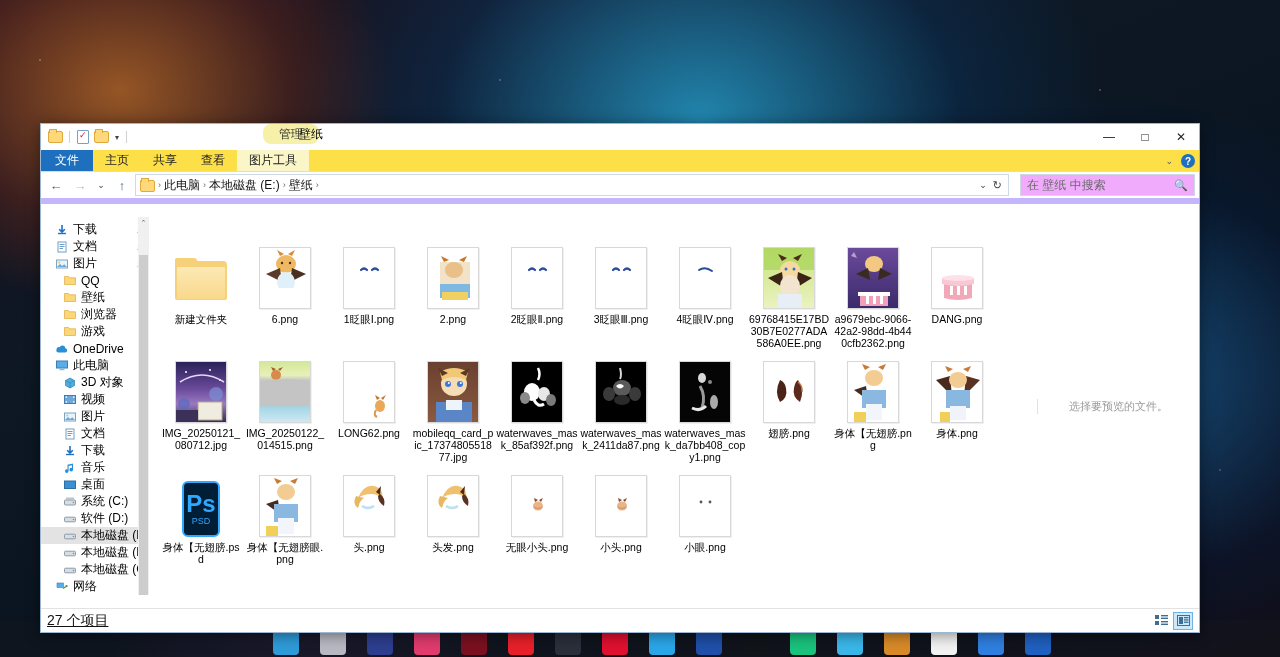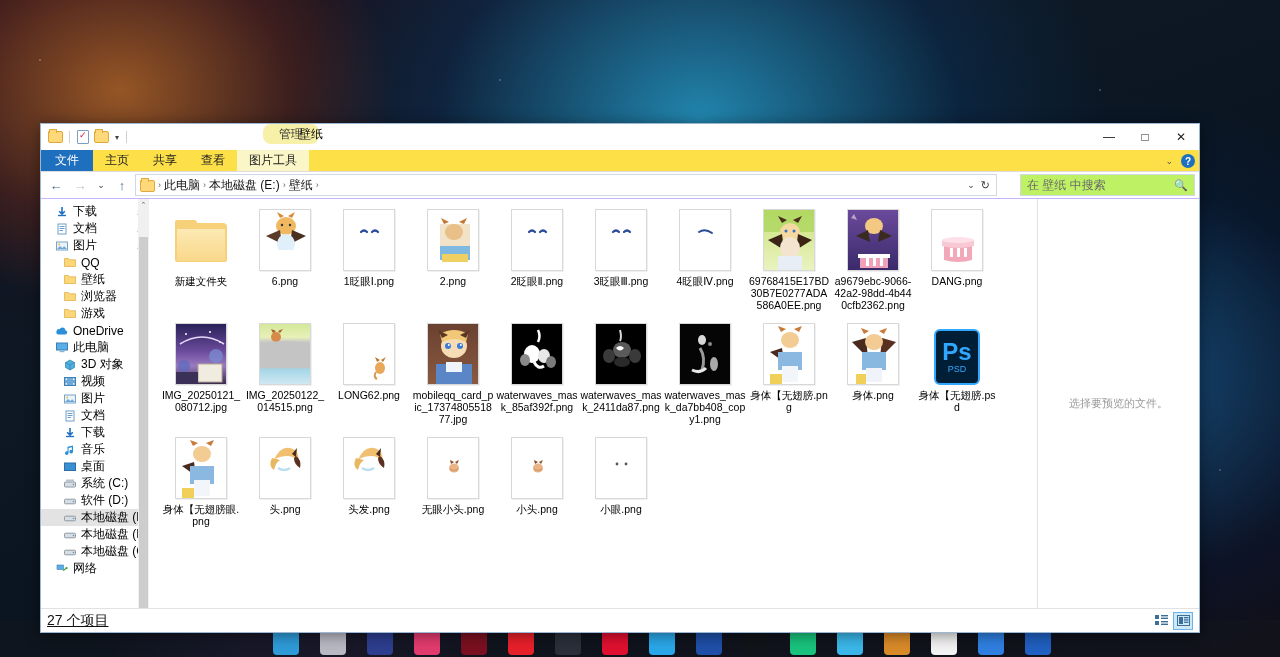--- a/index.html
+++ b/index.html
@@ -87,27 +87,27 @@
   .navbtn{width:22px;height:22px;display:flex;align-items:center;justify-content:center;font-size:13px;color:#3b5e82;}
   .navbtn.dim{color:#b5c4d1;}
   .navbtn.small{width:16px;font-size:9px;color:#444;}
   .addrbox{flex:1;height:22px;border:1px solid #cfd9e3;background:#fff;display:flex;align-items:center;
     padding:0 4px; gap:2px;}
   .crumb{font-size:12px;color:#111;padding:0 3px;}
   .crumb-sep{font-size:9px;color:#666;}
   .addr-right{margin-left:auto;display:flex;align-items:center;gap:6px;padding-right:2px;}
   .addr-chev{font-size:9px;color:#444;}
   .refresh{font-size:11px;color:#444;}
-  .searchbox{width:175px;height:22px;border:1px solid #cfd9e3;background:#bef264;display:flex;align-items:center;
-    padding:0 6px;margin-left:21px;}
+  .searchbox{width:175px;height:22px;border:1px solid #cfd9e3;background:#f0abfc;display:flex;align-items:center;
+    padding:0 6px;margin-left:9px;}
   .searchbox span{font-size:12px;color:#6b6b6b;}
   .search-ico{margin-left:auto;font-size:11px;color:#555;}
 
   
-  .wbody{flex:1;display:flex;overflow:hidden;border-top:1px solid #c4b5fd;}
+  .wbody{flex:1;display:flex;overflow:hidden;border-top:6px solid #c4b5fd;align-items:center;}
   
   .sidebar{width:108px;background:#fff;overflow:hidden;position:relative;padding-top:4px;}
   .nav-item{height:17px;display:flex;align-items:center;gap:5px;padding-left:14px;font-size:12px;white-space:nowrap;}
   .nav-item.indent{padding-left:22px;}
   .nav-item.sel{background:#e3e3e3;}
   .ni-ico{width:13px;height:13px;flex:none;display:flex;align-items:center;justify-content:center;font-size:10px;}
   .ni-label{overflow:hidden;text-overflow:clip;}
   .pin{margin-left:auto;margin-right:4px;font-size:8px;color:#8a8a8a;transform:rotate(45deg);}
   .sb-scroll{position:absolute;right:0;top:0;width:11px;height:100%;background:#f0f0f0;
              display:flex;flex-direction:column;align-items:center;justify-content:space-between;}
@@ -123,21 +123,21 @@
      box-shadow:1px 1px 0 rgba(0,0,0,0.06);}
   .fname{font-size:10.5px;line-height:12px;text-align:center;margin-top:4px;width:82px;
     word-break:break-all;color:#000;}
   .bigfolder2{width:52px;height:42px;position:relative;margin-bottom:9px;}
   .bf-back{position:absolute;left:0;top:3px;width:52px;height:39px;background:#f7d07a;border-radius:2px 4px 2px 2px;}
   .bf-tab{position:absolute;left:0;top:0;width:22px;height:6px;background:#f7d07a;border-radius:2px 3px 0 0;}
   .bf-front{position:absolute;left:2px;top:9px;width:48px;height:32px;background:linear-gradient(#fce9b4,#f9d88b);
     border-radius:1px;}
 
   
-  .psd{width:46px;height:56px;background:#001e36;border-radius:6px;position:relative;
+  .psd{width:38px;height:56px;background:#001e36;border-radius:6px;position:relative;
     display:flex;flex-direction:column;align-items:center;justify-content:center;
     border:2px solid #31a8ff;}
   .psd .ps{color:#31a8ff;font-size:24px;font-weight:bold;line-height:22px;}
   .psd .lbl{color:#31a8ff;font-size:9px;margin-top:1px;}
 
   
   .preview{width:162px;background:#fff;border-left:1px solid #e2e2e2;
     display:flex;align-items:center;justify-content:center;}
   .preview span{font-size:11px;color:#9a9a9a;text-align:center;}
 
@@ -706,20 +706,30 @@
                   <path d="M12 46 q8 4 14 -2" stroke="#e8e8e8" stroke-width="3" fill="none"></path>
                   <ellipse cx="34" cy="40" rx="4" ry="7" fill="#c8c8c8" opacity="0.85"></ellipse>
                   <circle cx="30" cy="20" r="2" fill="#8a8a8a"></circle>
                 </svg></div>
             </div>
             <div class="fname">waterwaves_mask_da7bb408_copy1.png</div>
           </div>
           <div class="cell">
             <div class="thumb">
               <div class="sheet"><svg width="52" height="62" viewBox="0 0 52 62">
+                  <path d="M16 18 q-6 12 0 22 q8 -4 6 -14 q-1 -6 -6 -8z" fill="#4a2418"></path>
+                  <path d="M34 18 q7 10 2 22 q-8 -5 -6 -14 q1 -6 4 -8z" fill="#5a2a1c"></path>
+                  <path d="M34 20 q5 4 4 10" stroke="#c07848" stroke-width="1.4" fill="none"></path>
+                </svg></div>
+            </div>
+            <div class="fname">翅膀.png</div>
+          </div>
+          <div class="cell">
+            <div class="thumb">
+              <div class="sheet"><svg width="52" height="62" viewBox="0 0 52 62">
                   <ellipse cx="26" cy="16" rx="9" ry="8" fill="#f2cc92"></ellipse>
                   <path d="M17 8 l-3 -6 l8 3z" fill="#c87a38"></path>
                   <path d="M35 8 l3 -6 l-8 3z" fill="#c87a38"></path>
                   <path d="M6 28 L18 24 L20 38 Z" fill="#4a2a1c"></path>
                   <path d="M14 28 h24 v18 h-24z" fill="#8ab8e0"></path>
                   <path d="M18 42 h16 v16 h-16z" fill="#f2f6fa"></path>
                   <path d="M6 50 h12 v10 h-12z" fill="#f0d058"></path>
                 </svg></div>
             </div>
             <div class="fname">身体【无翅膀.png</div>

